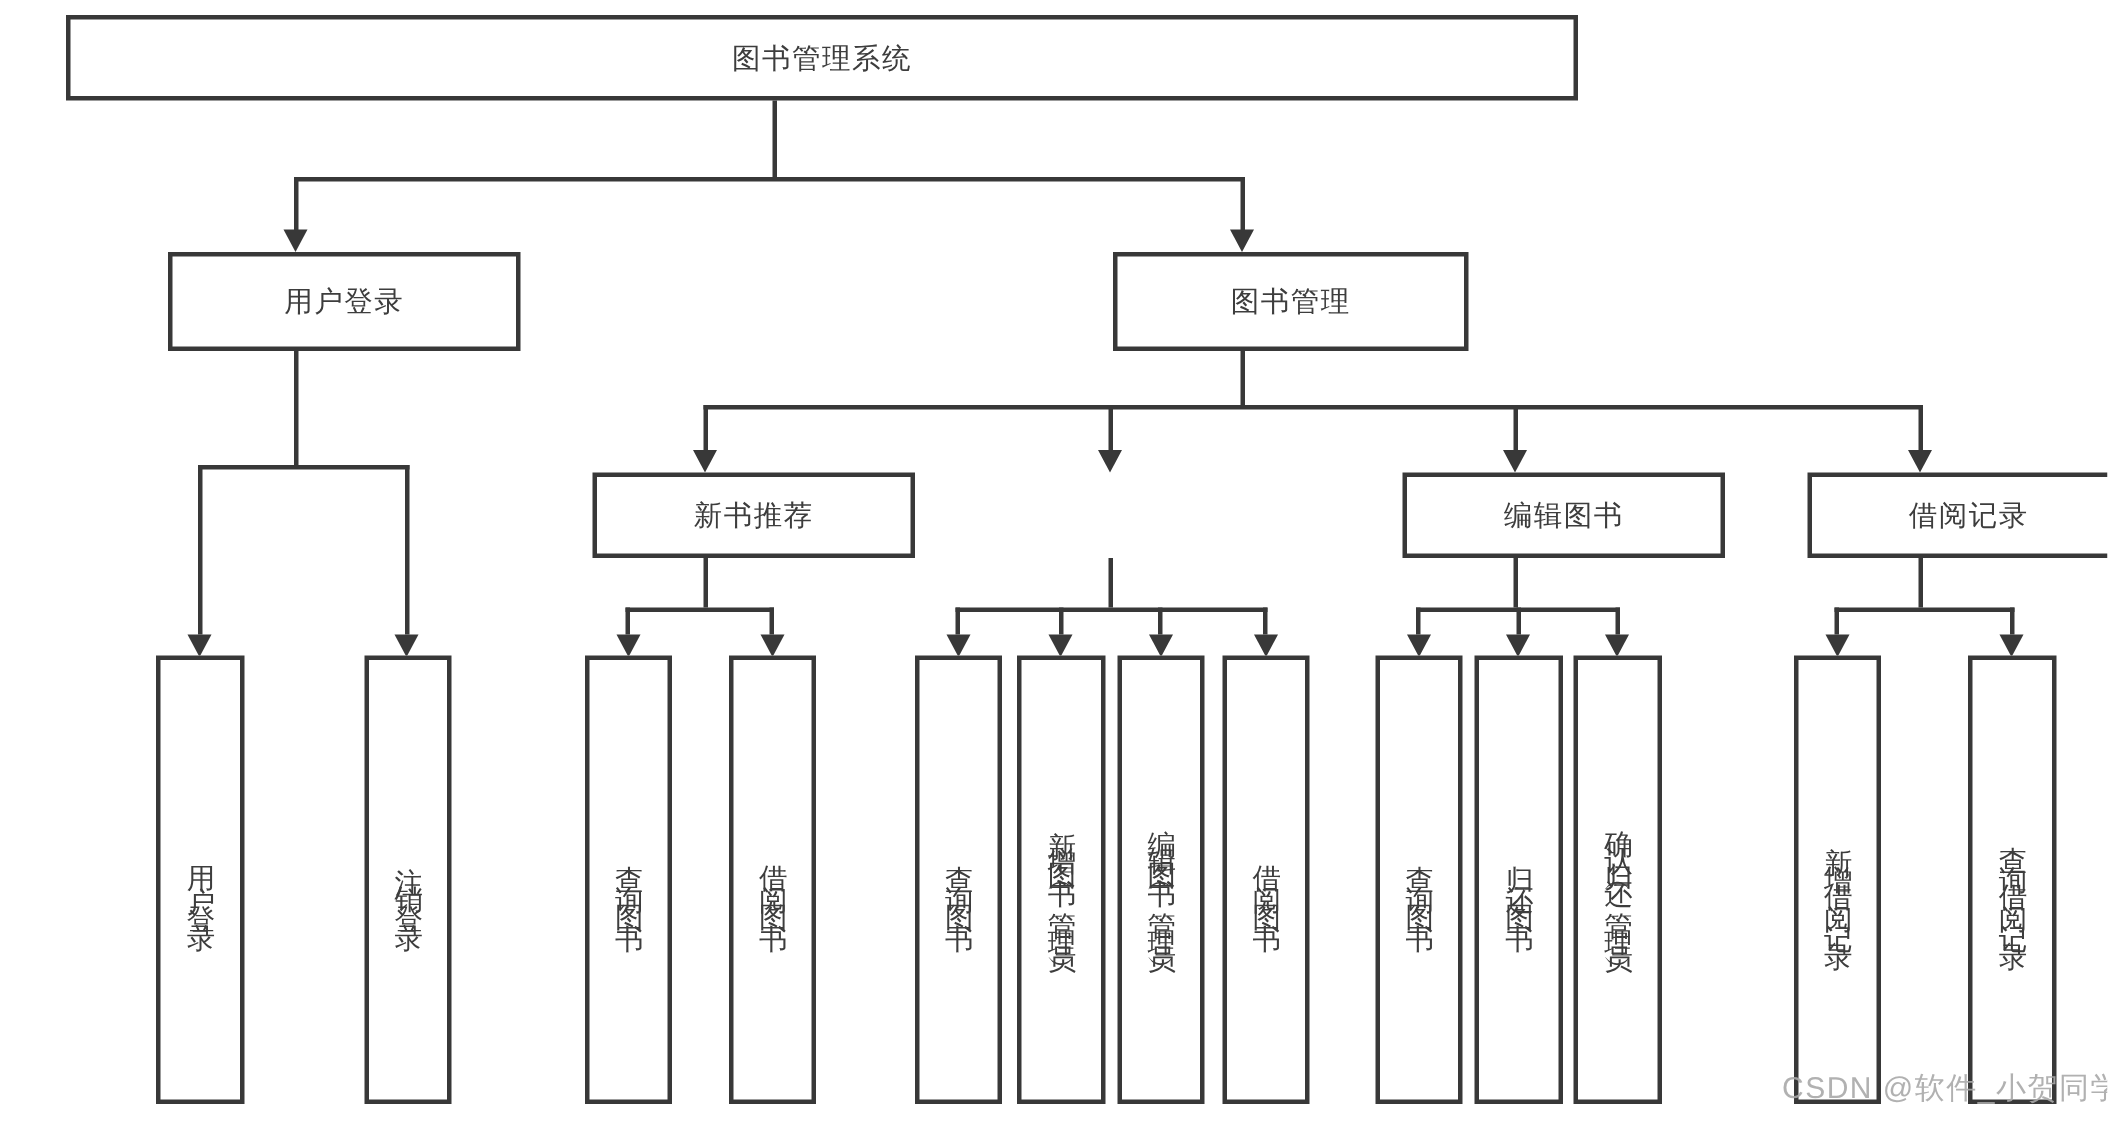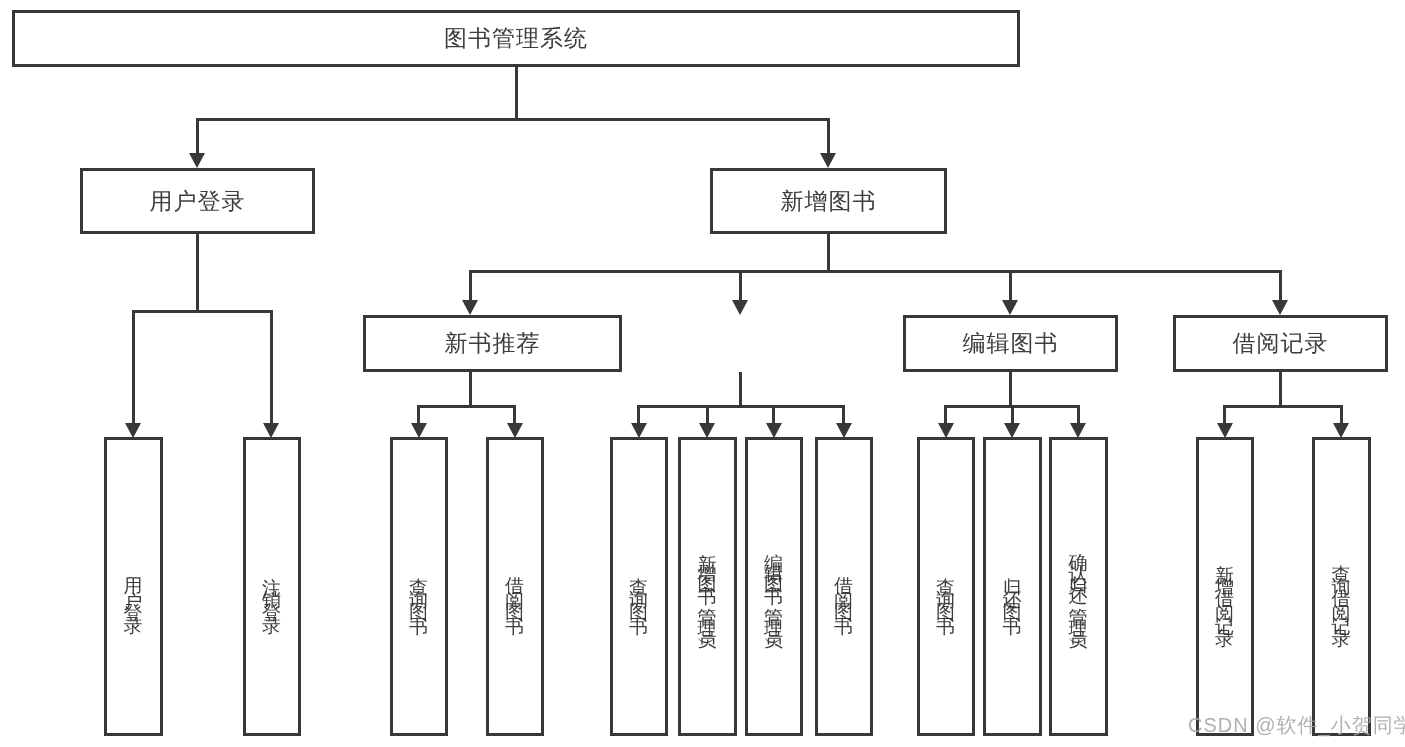--- a/index.html
+++ b/index.html
@@ -15,23 +15,24 @@
     position: absolute;
     background: #ffffff;
     border: 3px solid #383838;
     box-sizing: border-box;
     display: flex;
     align-items: center;
     justify-content: center;
     color: #3d3d3d;
   }
   .hbox {
-    font-size: 23px;
+    font-size: 19px;
     letter-spacing: 1px;
     white-space: nowrap;
+    margin-left: 32px;
   }
   .vbox {
     writing-mode: vertical-rl;
     text-orientation: upright;
     font-size: 19px;
     letter-spacing: 13px;
     line-height: 1;
     padding-top: 2px;
   }
   .vbox.long { letter-spacing: 11px; }
@@ -63,21 +64,21 @@
   <div class="box hbox" style="left:12px; top:10px; width:1008px; height:57px;">图书管理系统</div>
 
   <div class="vline" style="left:515px; top:67px; height:52px;"></div>
   <div class="hline" style="left:196px; top:118px; width:634px;"></div>
   <div class="vline" style="left:196px; top:118px; height:36px;"></div>
   <div class="vline" style="left:827px; top:118px; height:36px;"></div>
   <div class="arrow" style="left:189px; top:153px;"></div>
   <div class="arrow" style="left:820px; top:153px;"></div>
 
   <div class="box hbox" style="left:80px; top:168px; width:235px; height:66px;">用户登录</div>
-  <div class="box hbox" style="left:710px; top:168px; width:237px; height:66px;">新增图书</div>
+  <div class="box hbox" style="left:710px; top:168px; width:237px; height:66px;">图书管理</div>
 
   <div class="vline" style="left:196px; top:234px; height:76px;"></div>
   <div class="hline" style="left:132px; top:310px; width:141px;"></div>
   <div class="vline" style="left:132px; top:310px; height:113px;"></div>
   <div class="vline" style="left:270px; top:310px; height:113px;"></div>
   <div class="arrow" style="left:125px; top:423px;"></div>
   <div class="arrow" style="left:263px; top:423px;"></div>
 
   <div class="box vbox" style="left:104px; top:437px; width:59px; height:299px;">用户登录</div>
   <div class="box vbox" style="left:243px; top:437px; width:58px; height:299px;">注销登录</div>
@@ -86,21 +87,21 @@
   <div class="hline" style="left:469px; top:270px; width:813px;"></div>
   <div class="vline" style="left:469px; top:270px; height:31px;"></div>
   <div class="vline" style="left:739px; top:270px; height:31px;"></div>
   <div class="vline" style="left:1009px; top:270px; height:31px;"></div>
   <div class="vline" style="left:1279px; top:270px; height:31px;"></div>
   <div class="arrow" style="left:462px; top:300px;"></div>
   <div class="arrow" style="left:732px; top:300px;"></div>
   <div class="arrow" style="left:1002px; top:300px;"></div>
   <div class="arrow" style="left:1272px; top:300px;"></div>
 
-  <div class="box hbox" style="left:363px; top:315px; width:259px; height:57px;">新书推荐</div>
+  <div class="box hbox" style="left:363px; top:315px; width:215px; height:57px;">新书推荐</div>
   <div class="box hbox" style="left:903px; top:315px; width:215px; height:57px;">编辑图书</div>
   <div class="box hbox" style="left:1173px; top:315px; width:215px; height:57px;">借阅记录</div>
 
   <div class="vline" style="left:469px; top:372px; height:33px;"></div>
   <div class="hline" style="left:417px; top:405px; width:99px;"></div>
   <div class="vline" style="left:417px; top:405px; height:18px;"></div>
   <div class="vline" style="left:513px; top:405px; height:18px;"></div>
   <div class="arrow" style="left:411px; top:423px;"></div>
   <div class="arrow" style="left:507px; top:423px;"></div>
 

